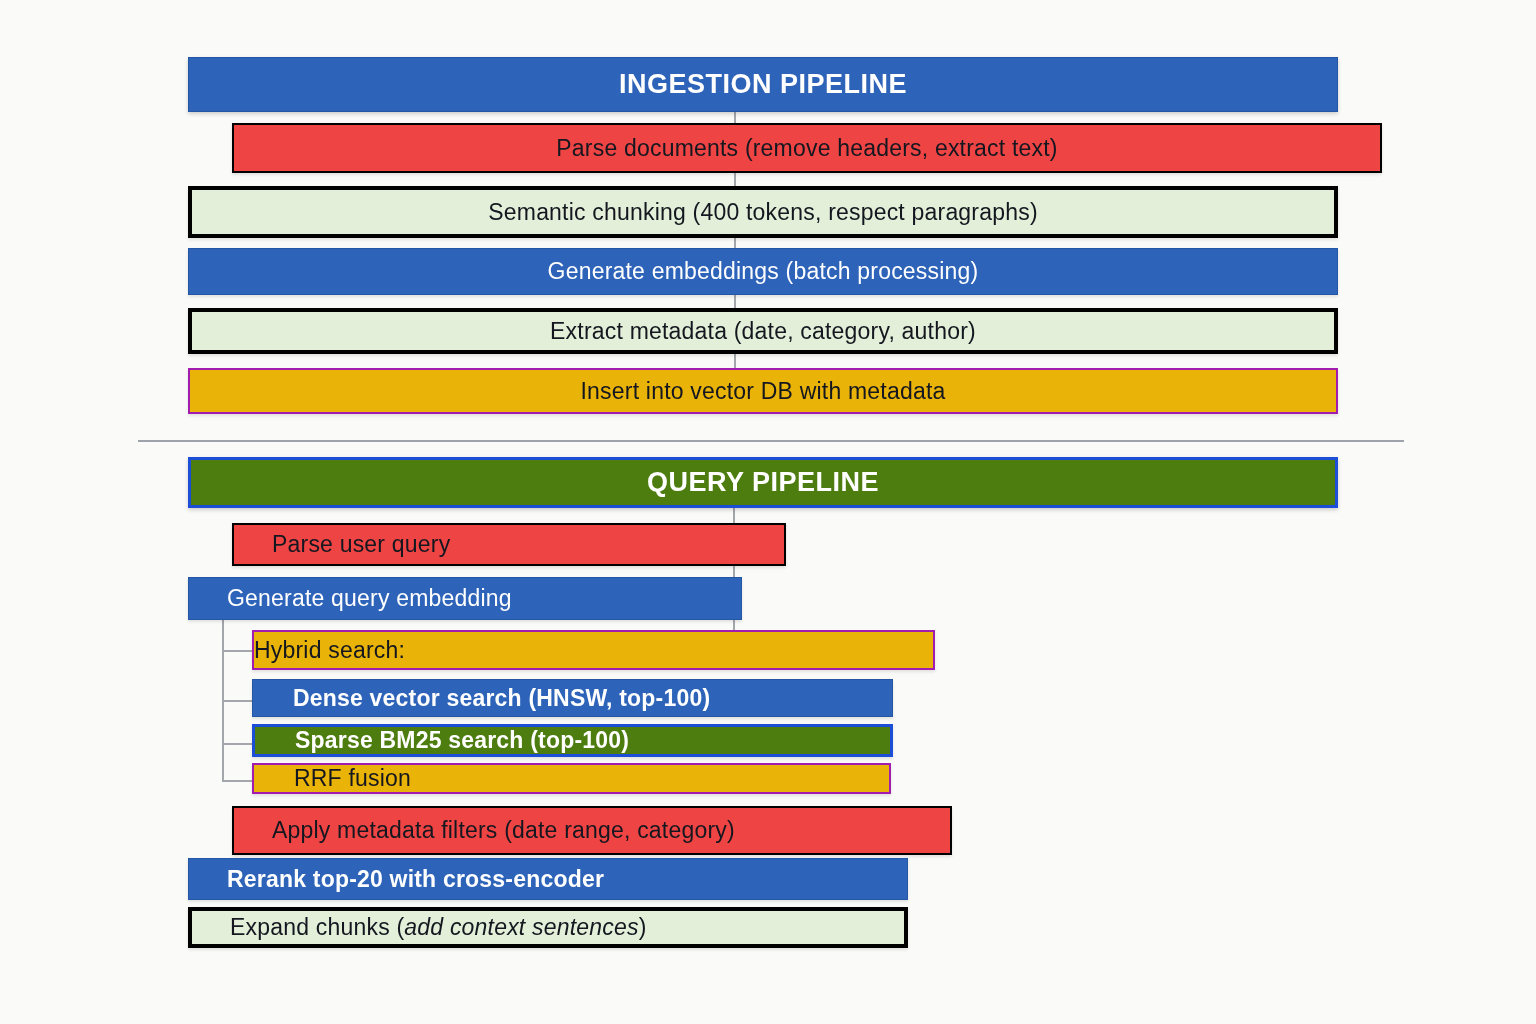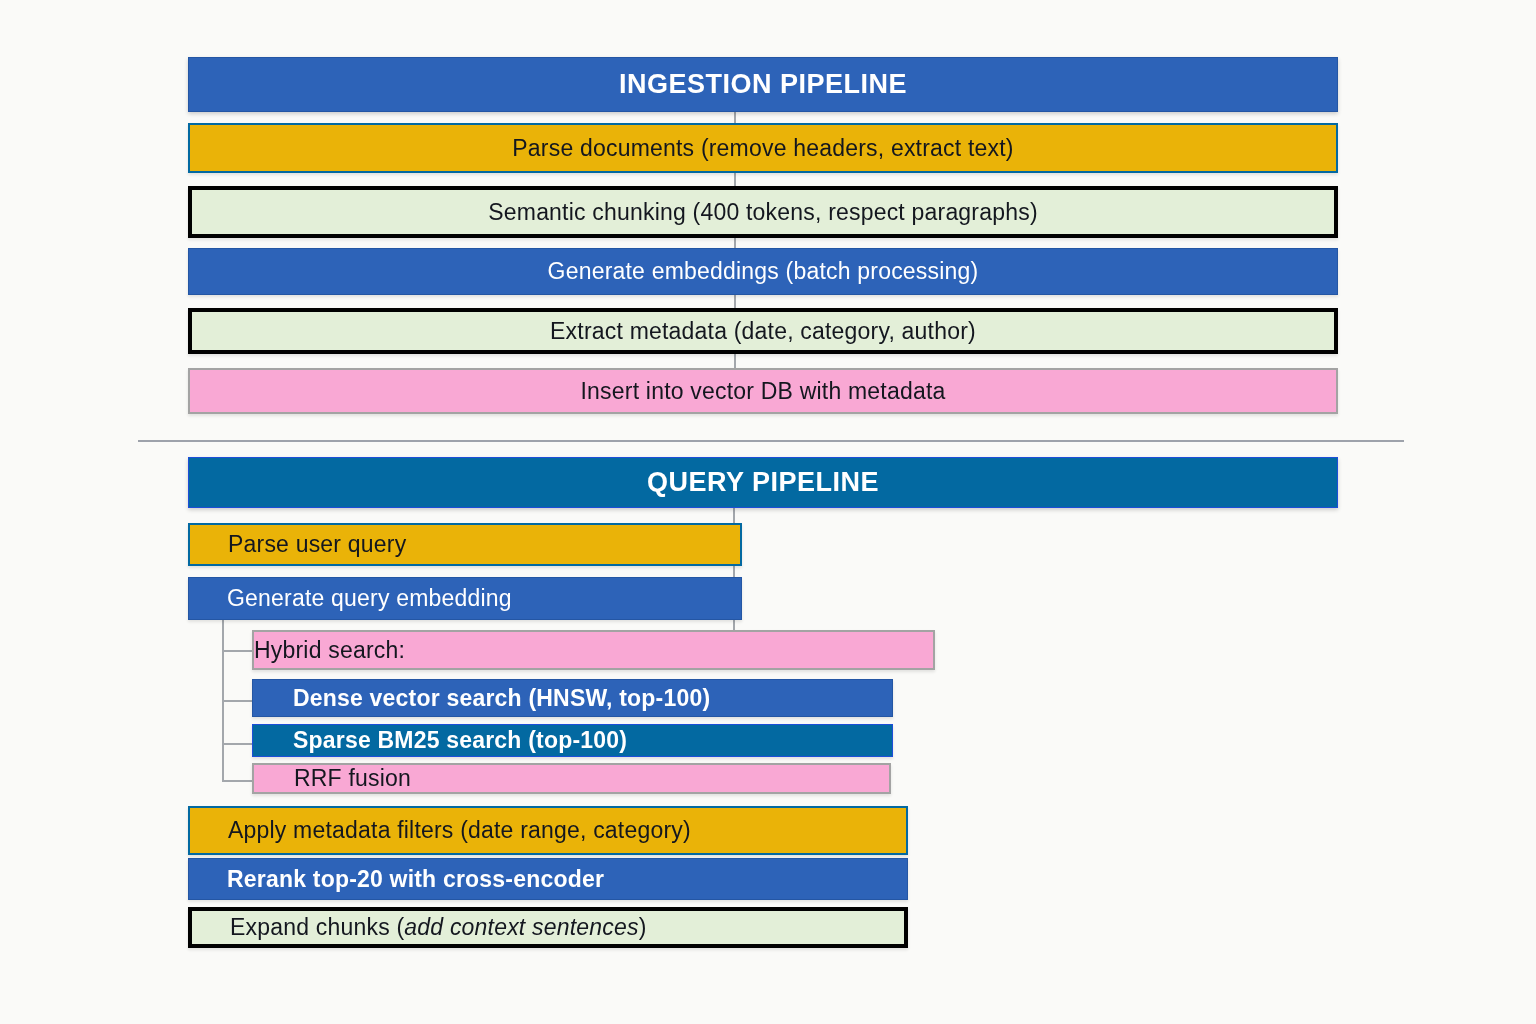--- a/index.html
+++ b/index.html
@@ -29,24 +29,24 @@
   .pad-hybrid{}
   .header{
     font-size:27px;
     font-weight:700;
     color:#ffffff;
     letter-spacing:0.5px;
     justify-content:center;
     box-shadow:0 2px 4px rgba(0,0,0,0.18);
   }
   .blue{background:#2d63b8;border:1px solid #2456a4;color:#ffffff;}
-  .green{background:#0369a1;border:1px solid #1d4ed8;color:#ffffff;}
-  .lightblue{background:#eab308;border:2px solid #0369a1;}
+  .green{background:#4d7c0f;border:3px solid #1d4ed8;color:#ffffff;}
+  .lightblue{background:#ef4444;border:2px solid #000000;margin-left:44px;}
   .lightgreen{background:#e3efd8;border:4px solid #000000;}
-  .gray{background:#f9a8d4;border:2px solid #a3a3a3;}
+  .gray{background:#eab308;border:2px solid #a21caf;}
   .bold{font-weight:700;}
   .vline{
     position:absolute;width:2px;background:#a3a7ac;z-index:1;
   }
   .hline{
     position:absolute;height:2px;background:#a3a7ac;z-index:1;
   }
   .divider{
     position:absolute;left:138px;top:440px;width:1266px;height:2px;
     background:#9da2ab;z-index:1;

